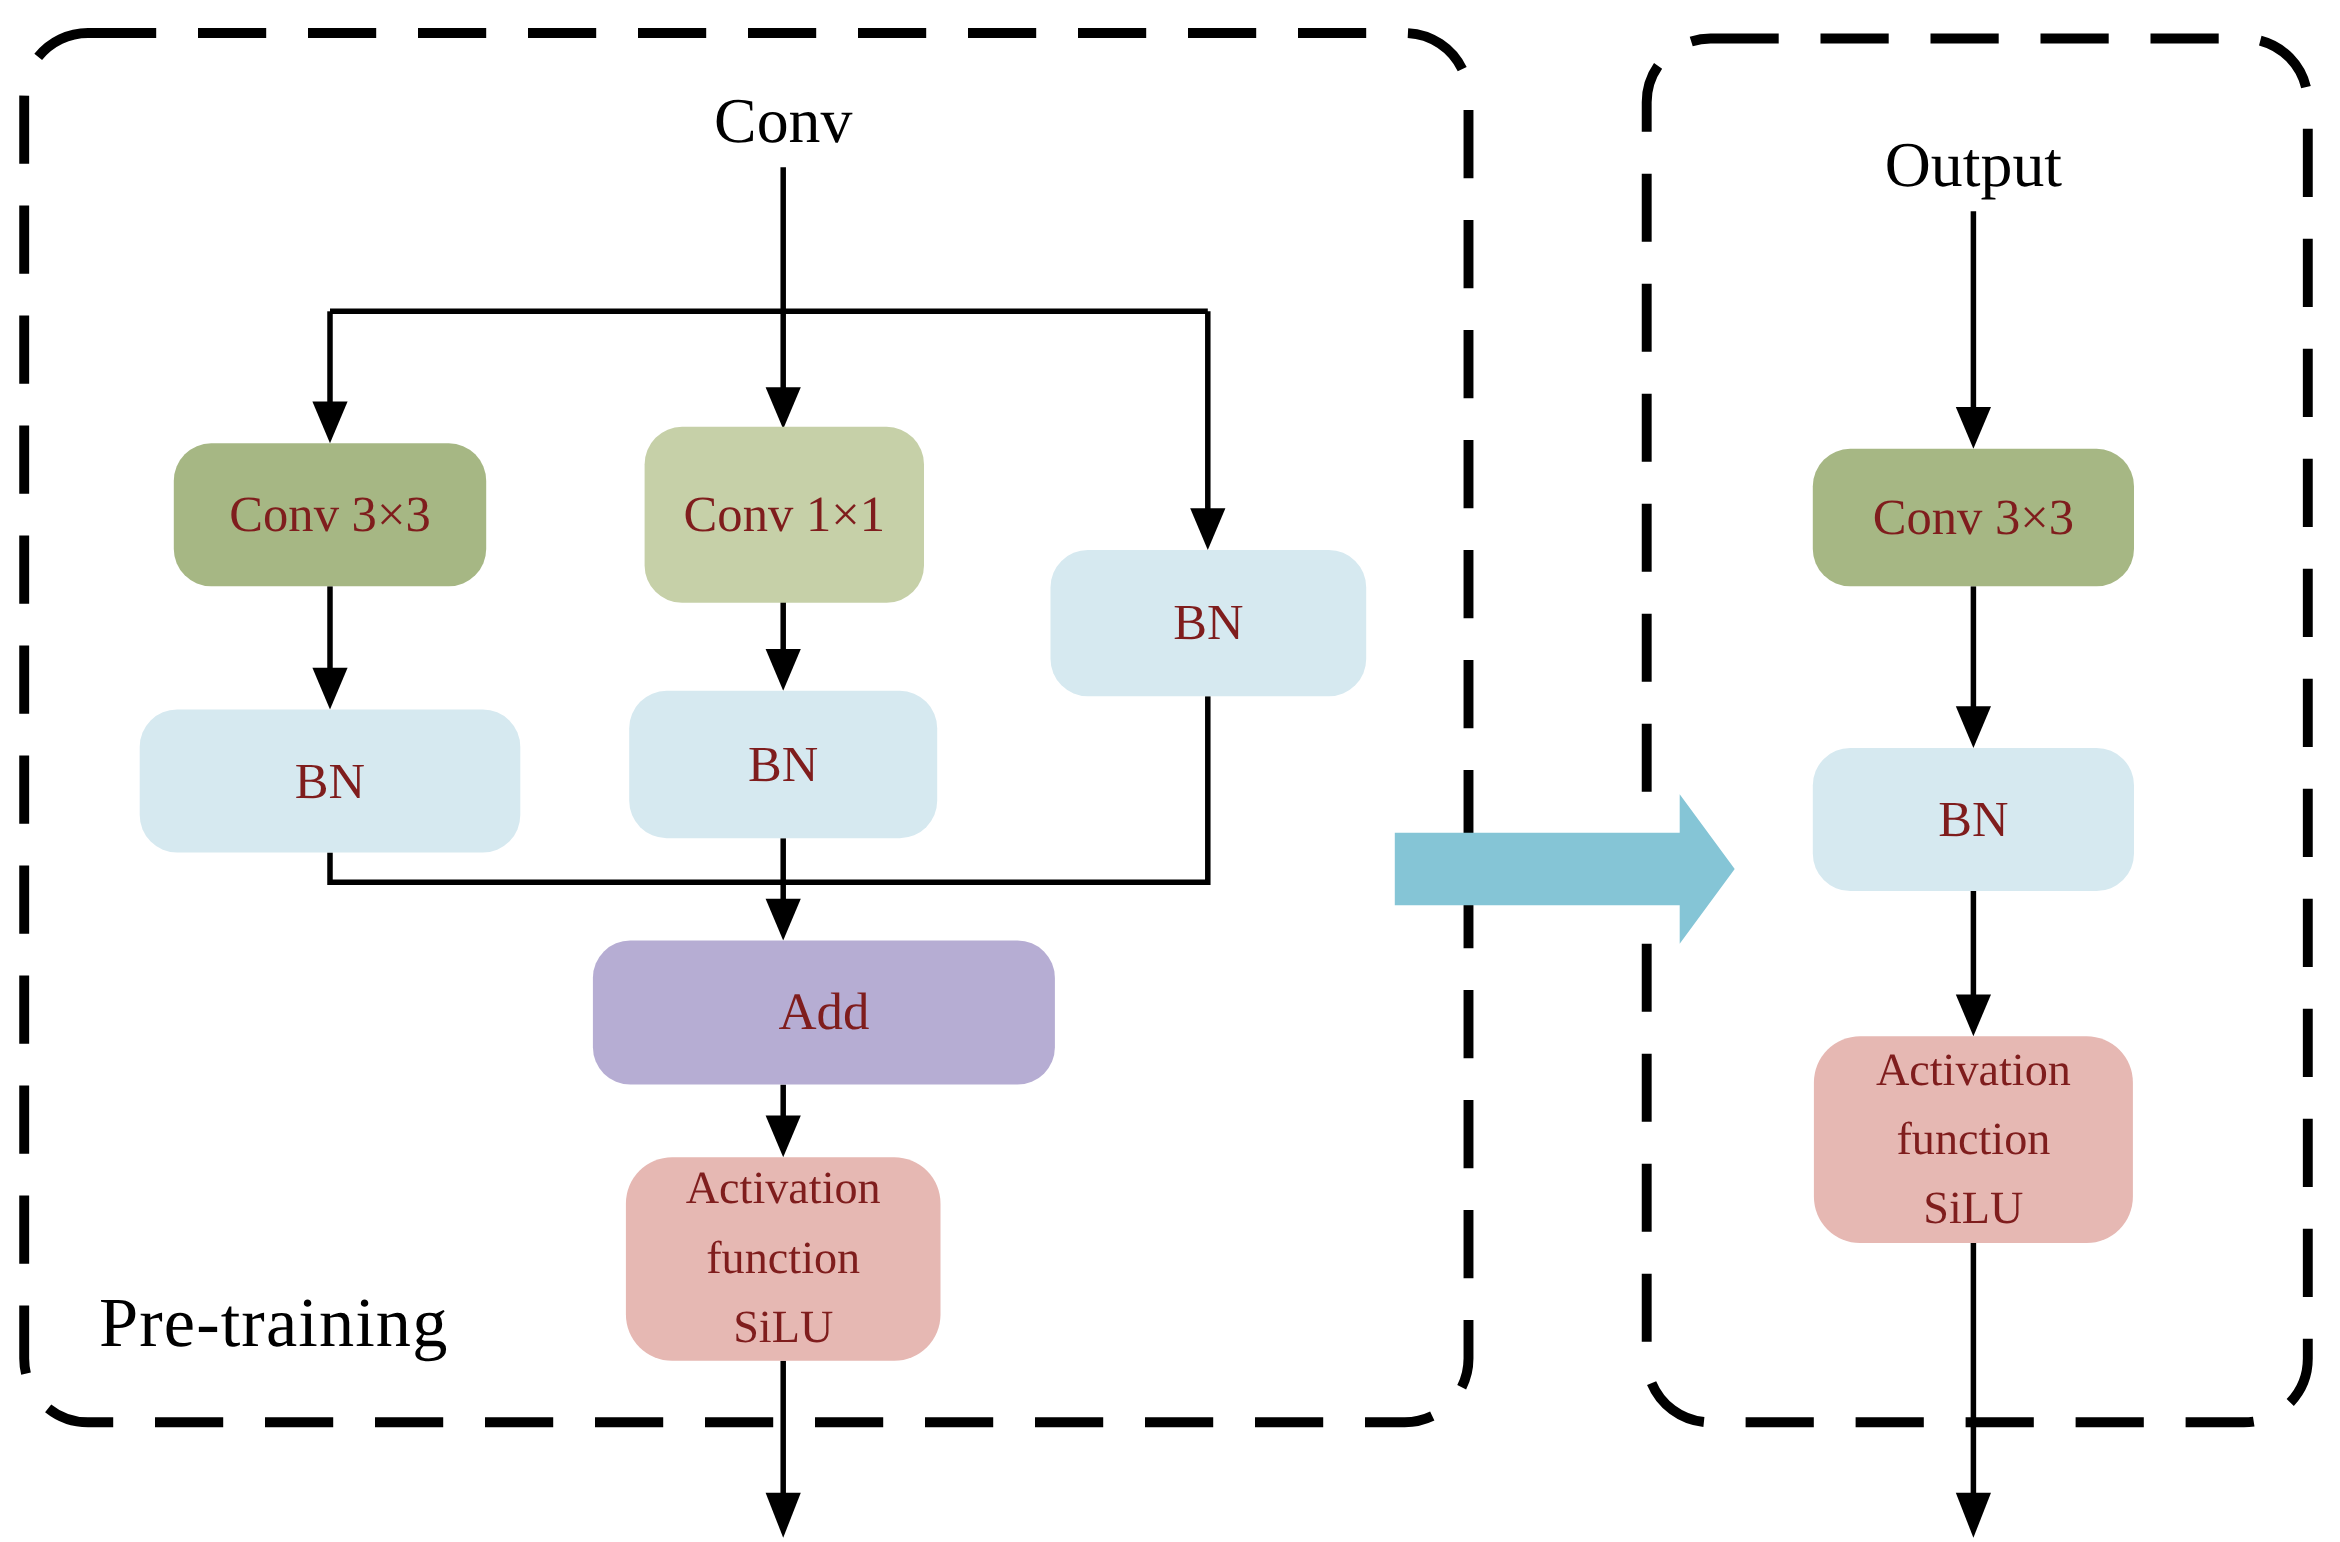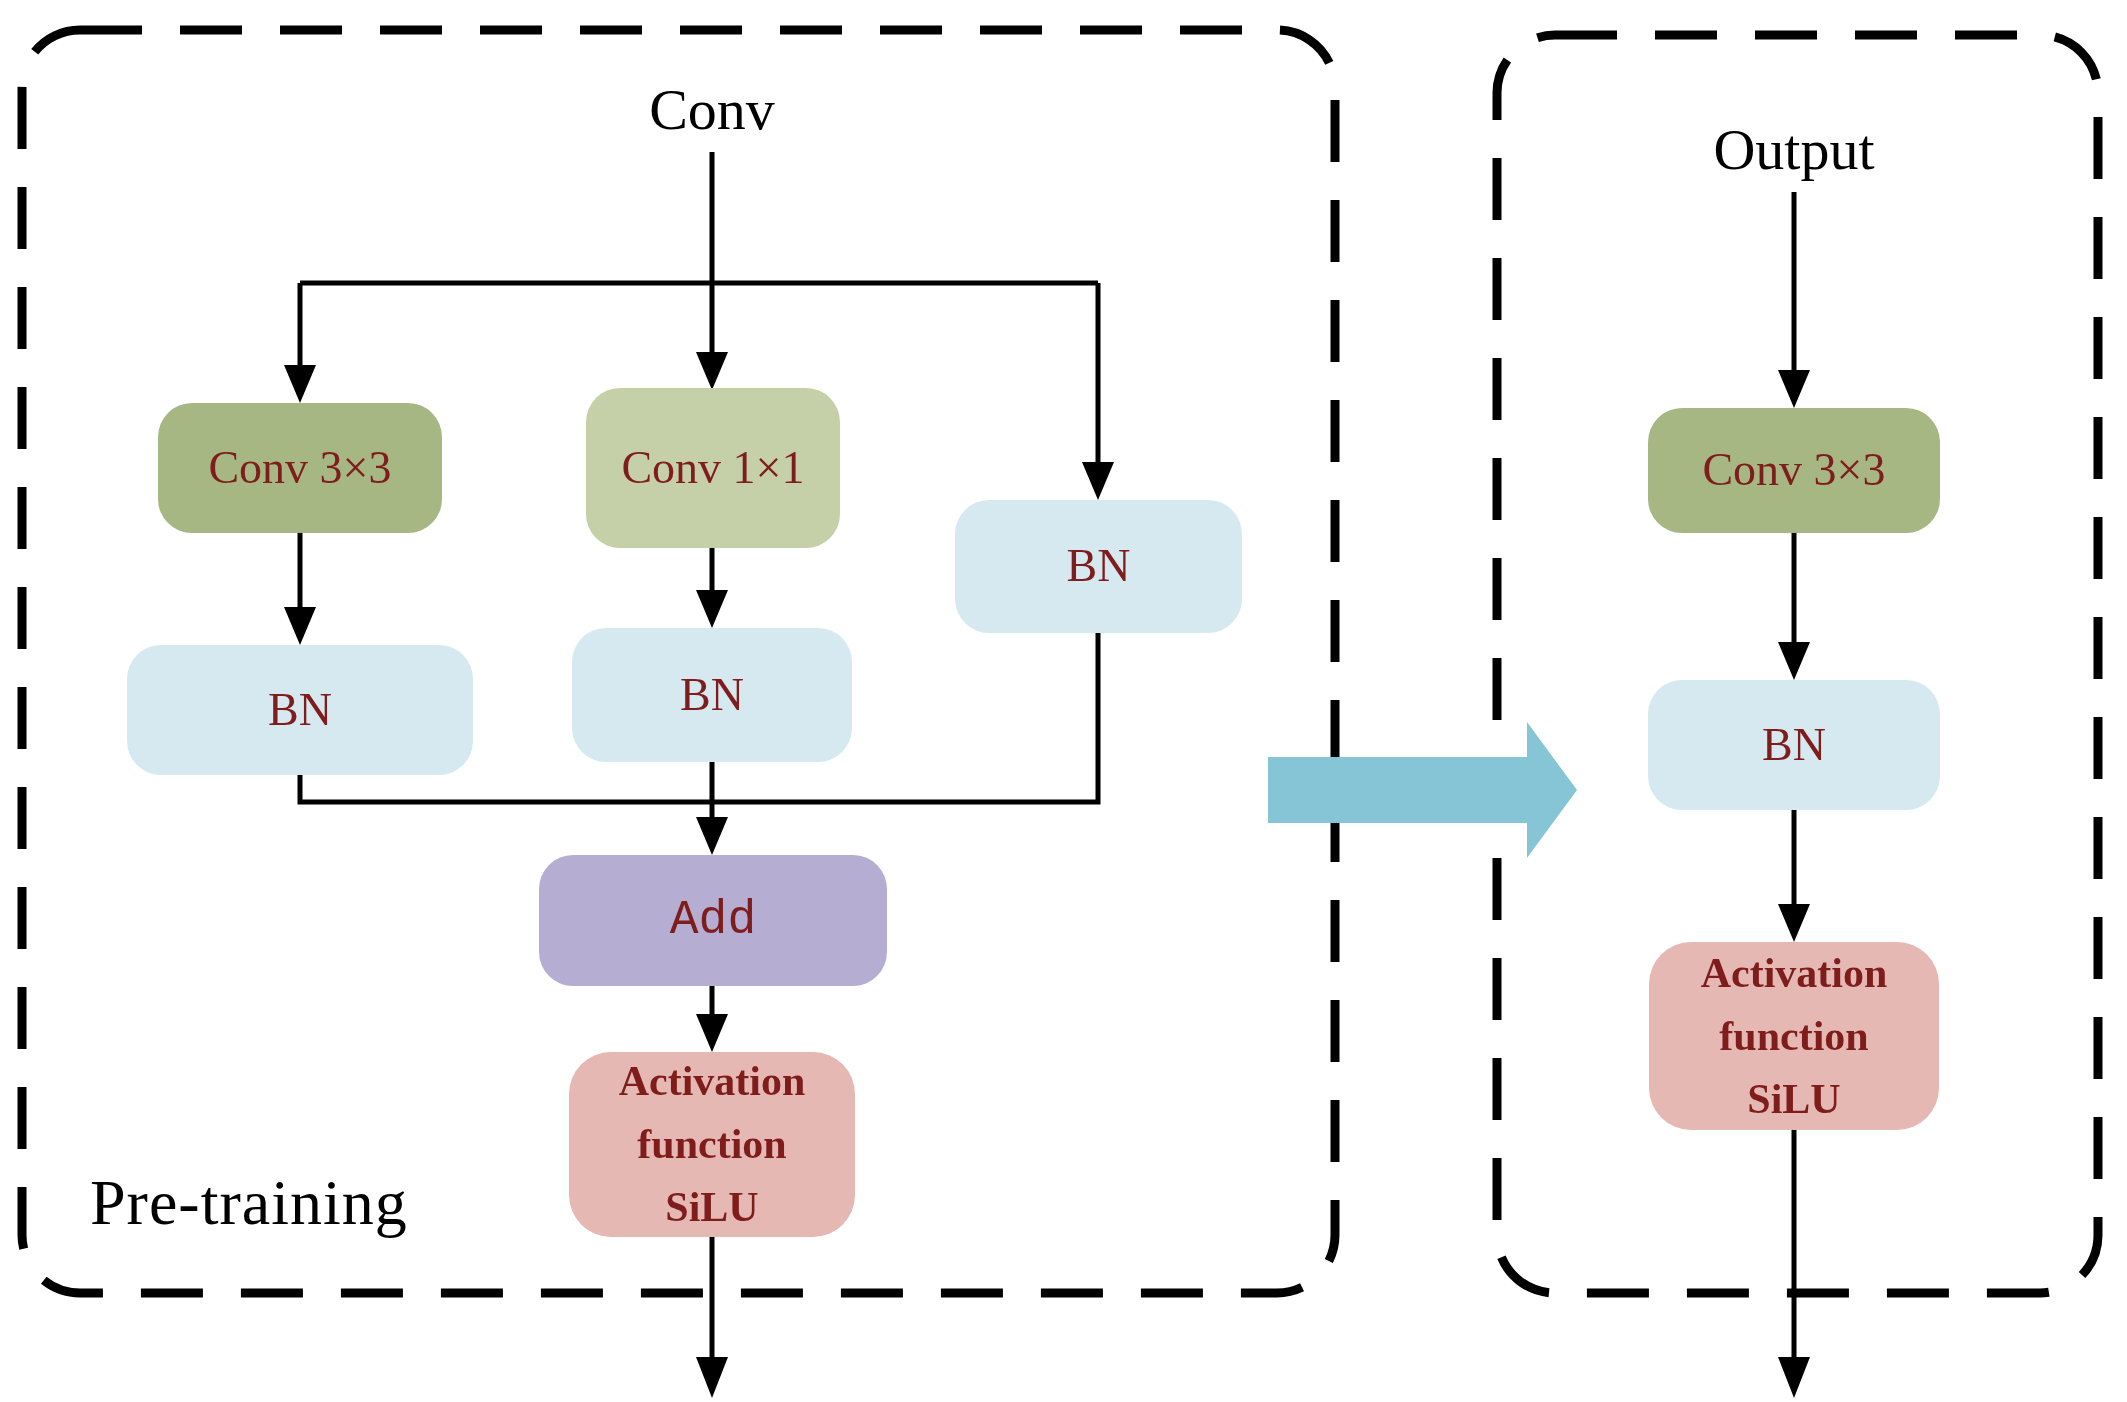--- a/index.html
+++ b/index.html
@@ -23,42 +23,42 @@
     font-size:46px;
     line-height:1.1;
     color:#7f1d1d;
   }
   .fill-conv-dark{background:#a6b784;}
   .fill-conv-light{background:#c6d0a8;}
   .fill-bn{background:#d6e9f0;}
   .fill-add{background:#b6add3;}
   .fill-act{background:#e6b8b3;border-radius:42px;}
   .act-lines{font-size:42px;line-height:1.5;}
-  .act-lines span{display:block;font-weight:bold;}
+  .act-lines span{display:block;}
   .io-label{
     position:absolute;
     width:300px;
     text-align:center;
     font-size:58px;
     line-height:1.1;
   }
   .panel-label{
     position:absolute;
     font-size:64px;
     font-weight:normal;
     letter-spacing:1px;
     white-space:nowrap;
   }
   
   .conv3x3-L {left:158px; top:403px; width:284px; height:130px;}
   .conv1x1-L {left:586px; top:388px; width:254px; height:160px;}
   .bnL       {left:127px; top:645px; width:346px; height:130px;}
   .bnM       {left:572px; top:628px; width:280px; height:134px;}
   .bnR       {left:955px; top:500px; width:287px; height:133px;}
-  .addL      {left:539px; top:855px; width:348px; height:131px;font-family:Liberation Mono, monospace;}
+  .addL      {left:539px; top:855px; width:420px; height:131px;}
   .actL      {left:569px; top:1052px; width:286px; height:185px;}
   
   .conv3x3-R {left:1648px; top:408px; width:292px; height:125px;}
   .bnRR      {left:1648px; top:680px; width:292px; height:130px;}
   .actR      {left:1649px; top:942px; width:290px; height:188px;}
 </style>
 </head>
 <body>
 
 <div class="canvas">

